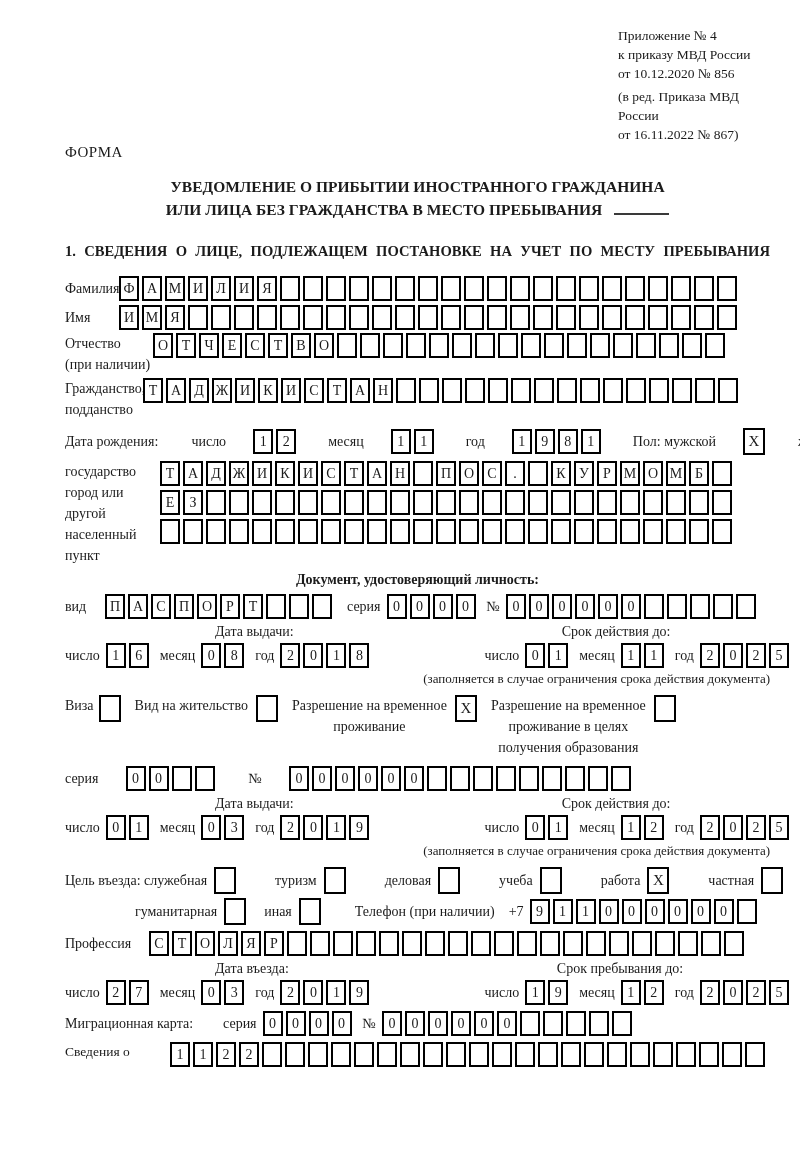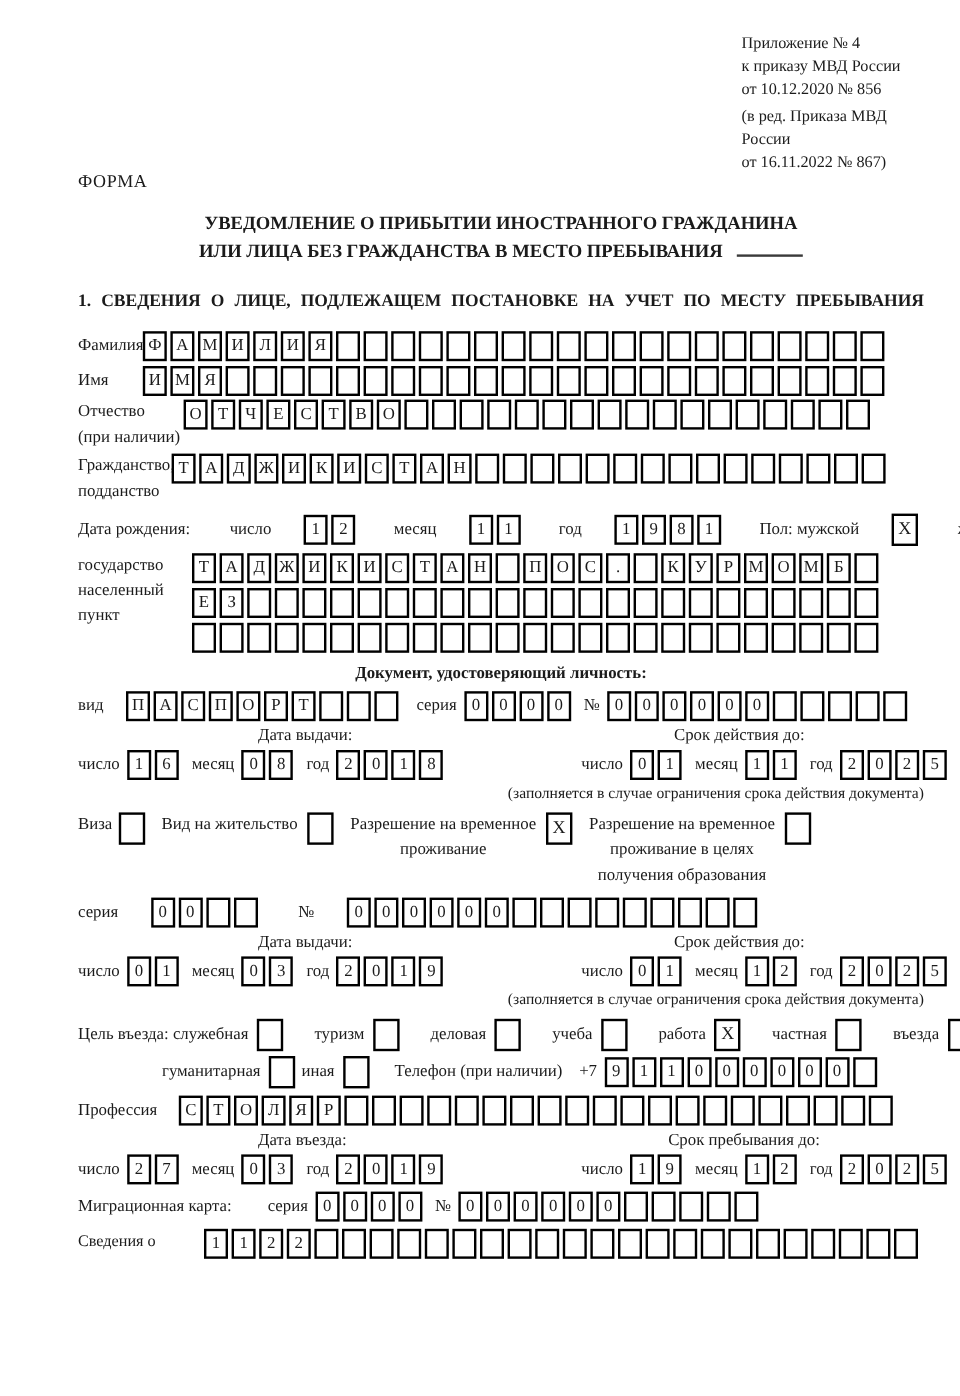--- a/index.html
+++ b/index.html
@@ -42,21 +42,21 @@
   .dates{display:flex;align-items:center;margin-top:3px;}
   .grp{display:flex;align-items:center;}
   .grp2{margin-left:112px;}
   .note{text-align:right;font-size:13px;margin-top:3px;}
   .para{margin-top:8px;line-height:22px;}
   .permits{display:flex;align-items:flex-start;margin-top:6px;}
   .opt{display:flex;align-items:flex-start;}
   .opt .olbl{text-align:center;line-height:21px;margin-right:8px;}
   .opt + .opt{margin-left:14px;}
   .opt:first-child .olbl{margin-right:5px;}
-  .pitem{display:flex;align-items:center;margin-right:5px;}
+  .pitem{display:flex;align-items:center;margin-right:18px;}
   .pitem .lbl{margin-right:7px;}
   .ind70{margin-left:70px;}
   .gright{flex:1;}
 </style>
 </head>
 <body>
 
 <div class="hdr" data-name="appendix-block">
     <div data-name="label-line">Приложение № 4</div>
     <div data-name="label-line">к приказу МВД России</div>
@@ -229,20 +229,21 @@
     </span>
   <span class="lbl ml8" data-name="sex-male-label">Пол: мужской</span>
   <span class="ckx" data-name="sex-male-checkbox">X</span>
   <span class="lbl ml12" data-name="sex-female-label">женский</span>
   <span class="ckx ml6" data-name="sex-female-checkbox"></span>
 </div>
 
 <div class="blk mt6" data-name="row-birth-place">
   <div class="lcol" data-name="birth-place-labels">
       <div data-name="label-line">государство</div>
+      <div data-name="label-line">город или другой</div>
       <div data-name="label-line">населенный пункт</div>
     </div>
   <div class="cellrows" data-name="birth-place-cells">
       <div class="cellrow" data-name="cell-row">
         <span class="bx" data-name="cell">Т</span>
         <span class="bx" data-name="cell">А</span>
         <span class="bx" data-name="cell">Д</span>
         <span class="bx" data-name="cell">Ж</span>
         <span class="bx" data-name="cell">И</span>
         <span class="bx" data-name="cell">К</span>

